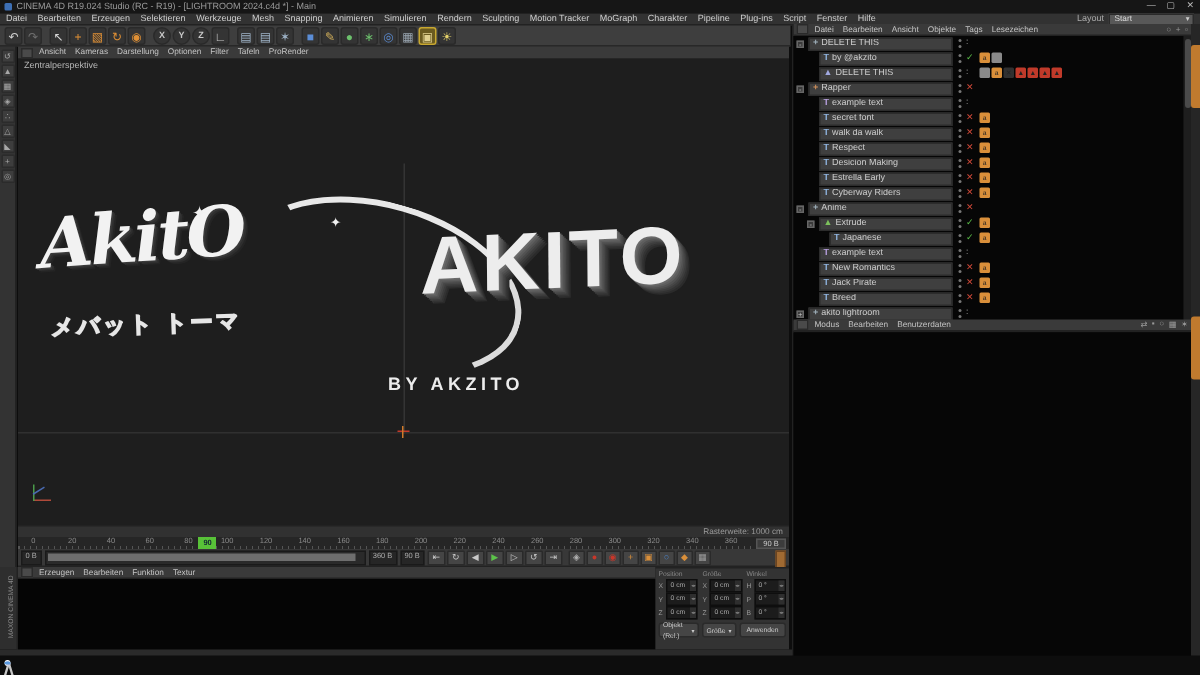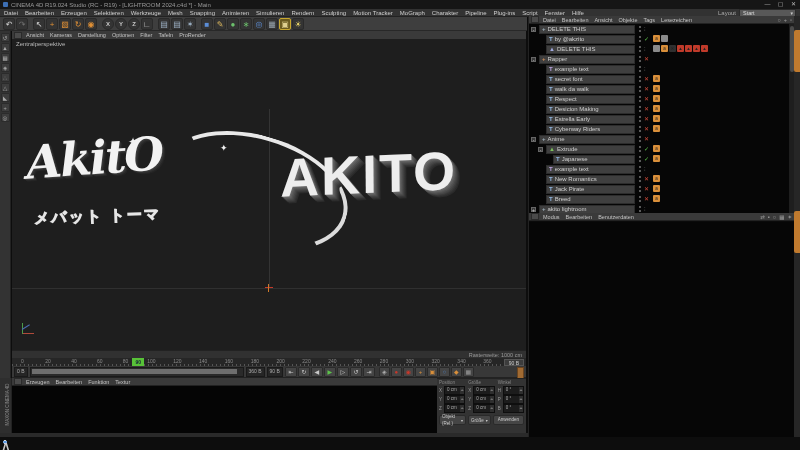--- a/index.html
+++ b/index.html
@@ -224,20 +224,21 @@
   <div id="vplabel">Zentralperspektive</div>
   <div id="vline"></div>
   <div id="hline"></div>
   <div id="swoosh"></div>
   <div id="logoscript">AkitO</div>
   <div id="star1" class="star">✦</div>
   <div id="star2" class="star">✦</div>
   <div id="heart">♥</div>
   <div id="katakana">メバット トーマ</div>
   <div id="block3d">AKITO</div>
+  <div id="byline">BY AKZITO</div>
   <div id="origin"></div>
   <div id="gizmo">
       <i id="gx"></i>
       <i id="gy"></i>
       <i id="gz"></i>
     </div>
 </div>
 
 <div id="vpstatus" class="abs">
   <span id="gridsize">Rasterweite: 1000 cm</span>

